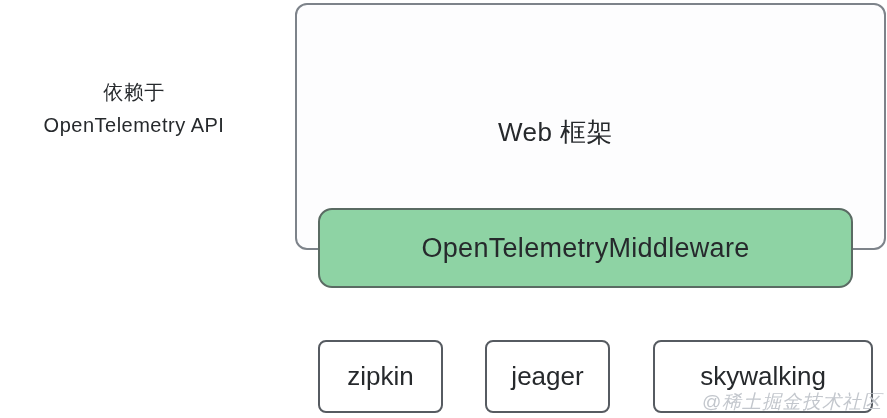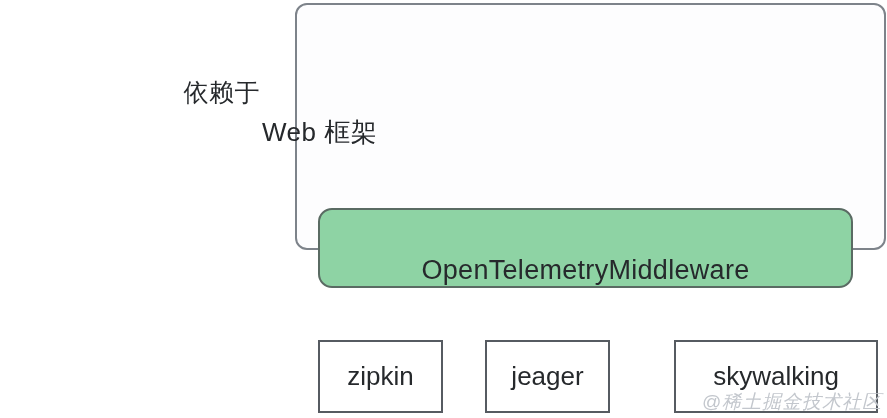--- a/index.html
+++ b/index.html
@@ -18,22 +18,22 @@
   .stage {
     position: absolute;
     inset: 0;
   }
   
   .annotation {
     position: absolute;
     left: 8px;
     top: 76px;
     width: 252px;
-    text-align: right;
-    font-size: 25px;
+    text-align: center;
+    font-size: 20px;
     line-height: 33px;
     color: var(--text, #26292c);
     letter-spacing: 0.5px;
   }
   
   .web-frame {
     position: absolute;
     left: 295px;
     top: 3px;
     width: 591px;
@@ -42,80 +42,82 @@
     background: #fdfdfe;
     border: 2px solid var(--frame-border, #7d838a);
     border-radius: 12px;
     z-index: 1;
   }
   .web-frame-label {
     position: absolute;
     top: 110px;
     left: 0;
     width: 100%;
+    text-align: center;
     transform: translateX(-35px);
     font-size: 26px;
     letter-spacing: 0.5px;
   }
   
   .middleware {
     position: absolute;
     left: 318px;
     top: 208px;
     width: 535px;
     height: 80px;
     box-sizing: border-box;
     background: var(--middleware-fill, #8ed3a4);
     border: 2px solid var(--middleware-border, #5a6b63);
     border-radius: 14px;
     display: flex;
-    align-items: flex-end;
+    align-items: center;
     justify-content: center;
     font-size: 27px;
     letter-spacing: 0.3px;
     z-index: 2;
   }
   
   .tracer {
     position: absolute;
     top: 340px;
     height: 73px;
     box-sizing: border-box;
     background: #ffffff;
     border: 2px solid var(--box-border, #565b61);
-    border-radius: 0;
+    border-radius: 8px;
     display: flex;
     align-items: center;
     justify-content: center;
     font-size: 26px;
     z-index: 1;
   }
   .tracer-zipkin     { left: 318px; width: 125px; }
   .tracer-jeager     { left: 485px; width: 125px; align-items: center; }
-  .tracer-skywalking { left: 653px; width: 204px; margin-left: 21px; }
+  .tracer-skywalking { left: 653px; width: 220px; }
   
   .watermark {
     position: absolute;
     right: 5px;
     top: 389px;
     font-size: 19px;
     letter-spacing: 1px;
     color: var(--watermark, #c3c7cd);
     z-index: 5;
     white-space: nowrap;
     font-style: italic;
   }
 </style>
 </head>
 <body>
 
 <div class="stage">
 
   <div class="annotation">
     <div>依赖于</div>
+    <div>OpenTelemetry API</div>
   </div>
 
   <div class="web-frame">
     <div class="web-frame-label">Web 框架</div>
   </div>
 
   <div class="middleware">
     <span>OpenTelemetryMiddleware</span>
   </div>
 

